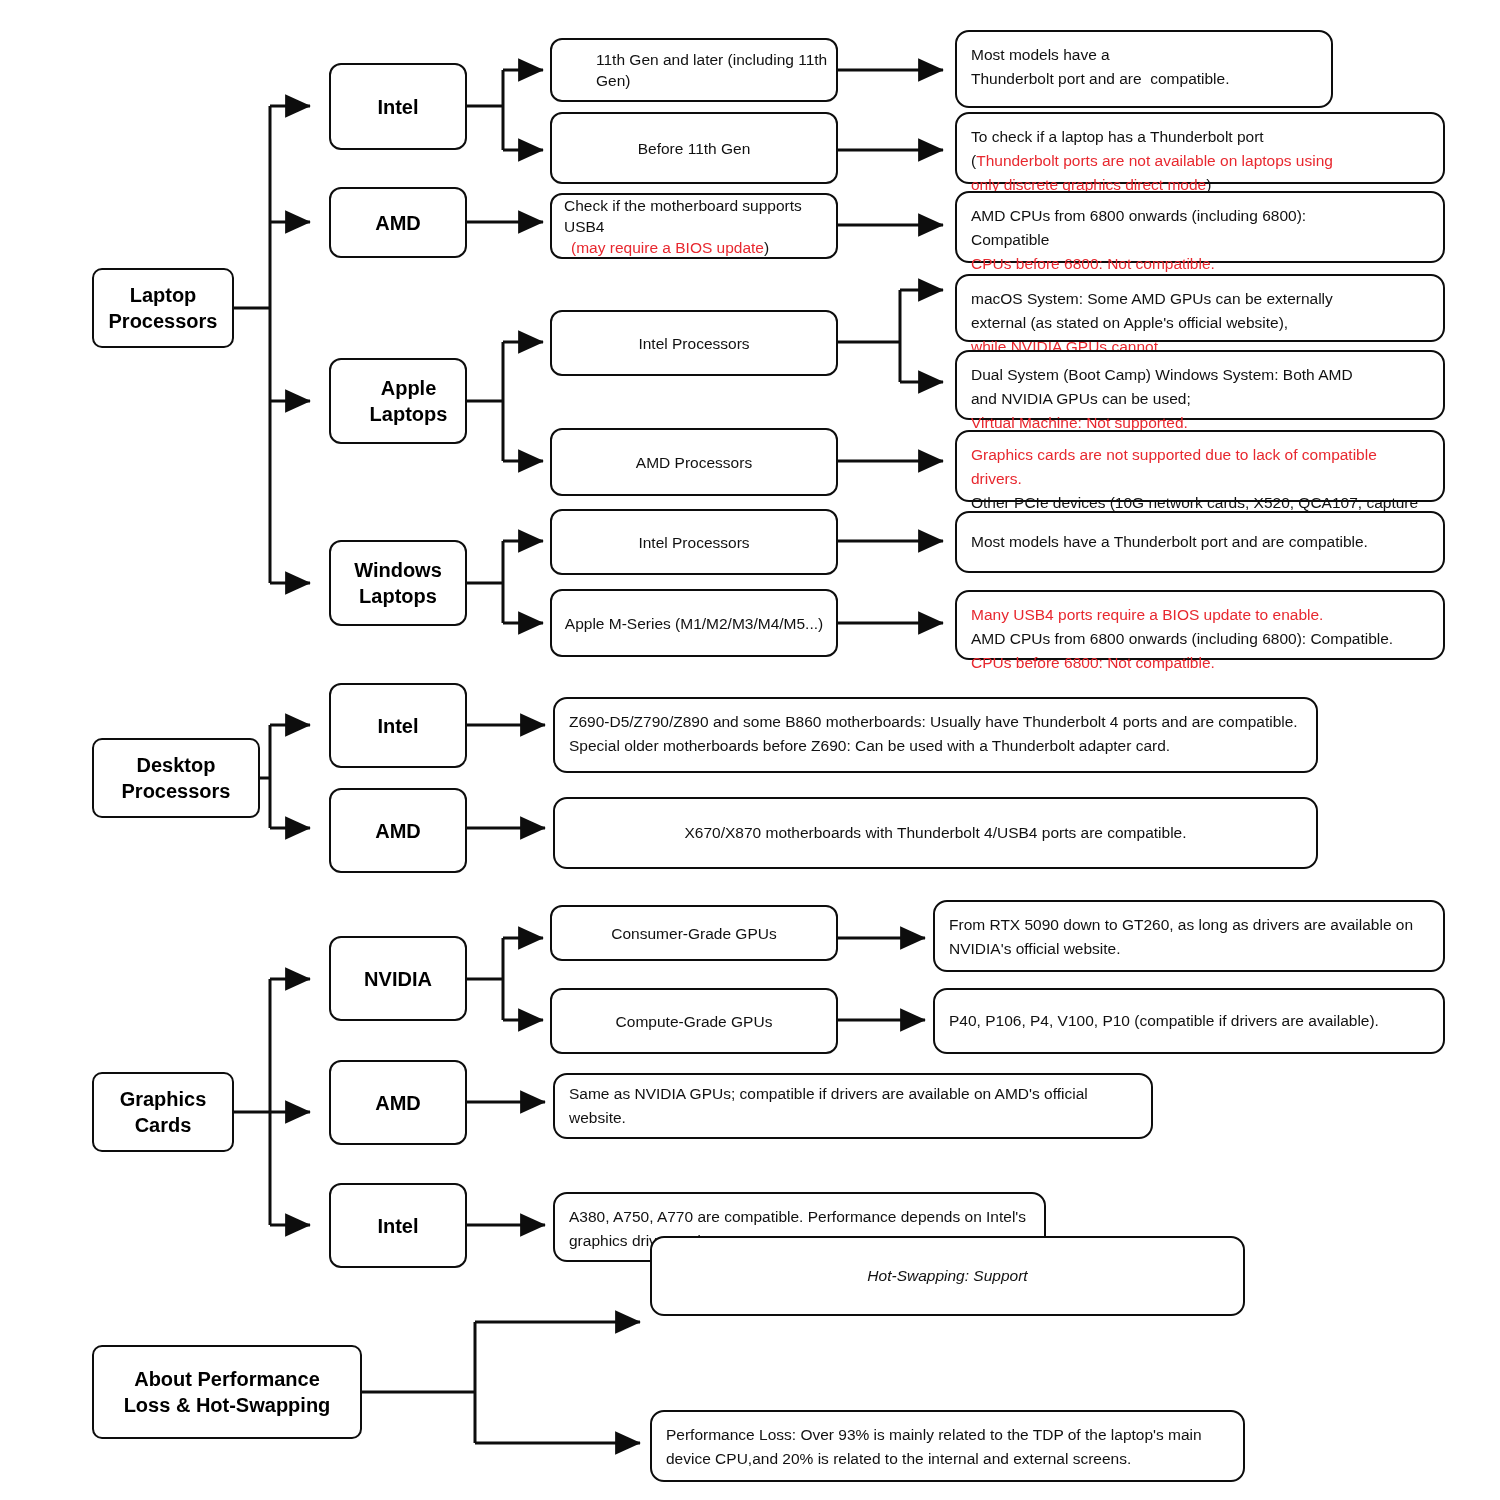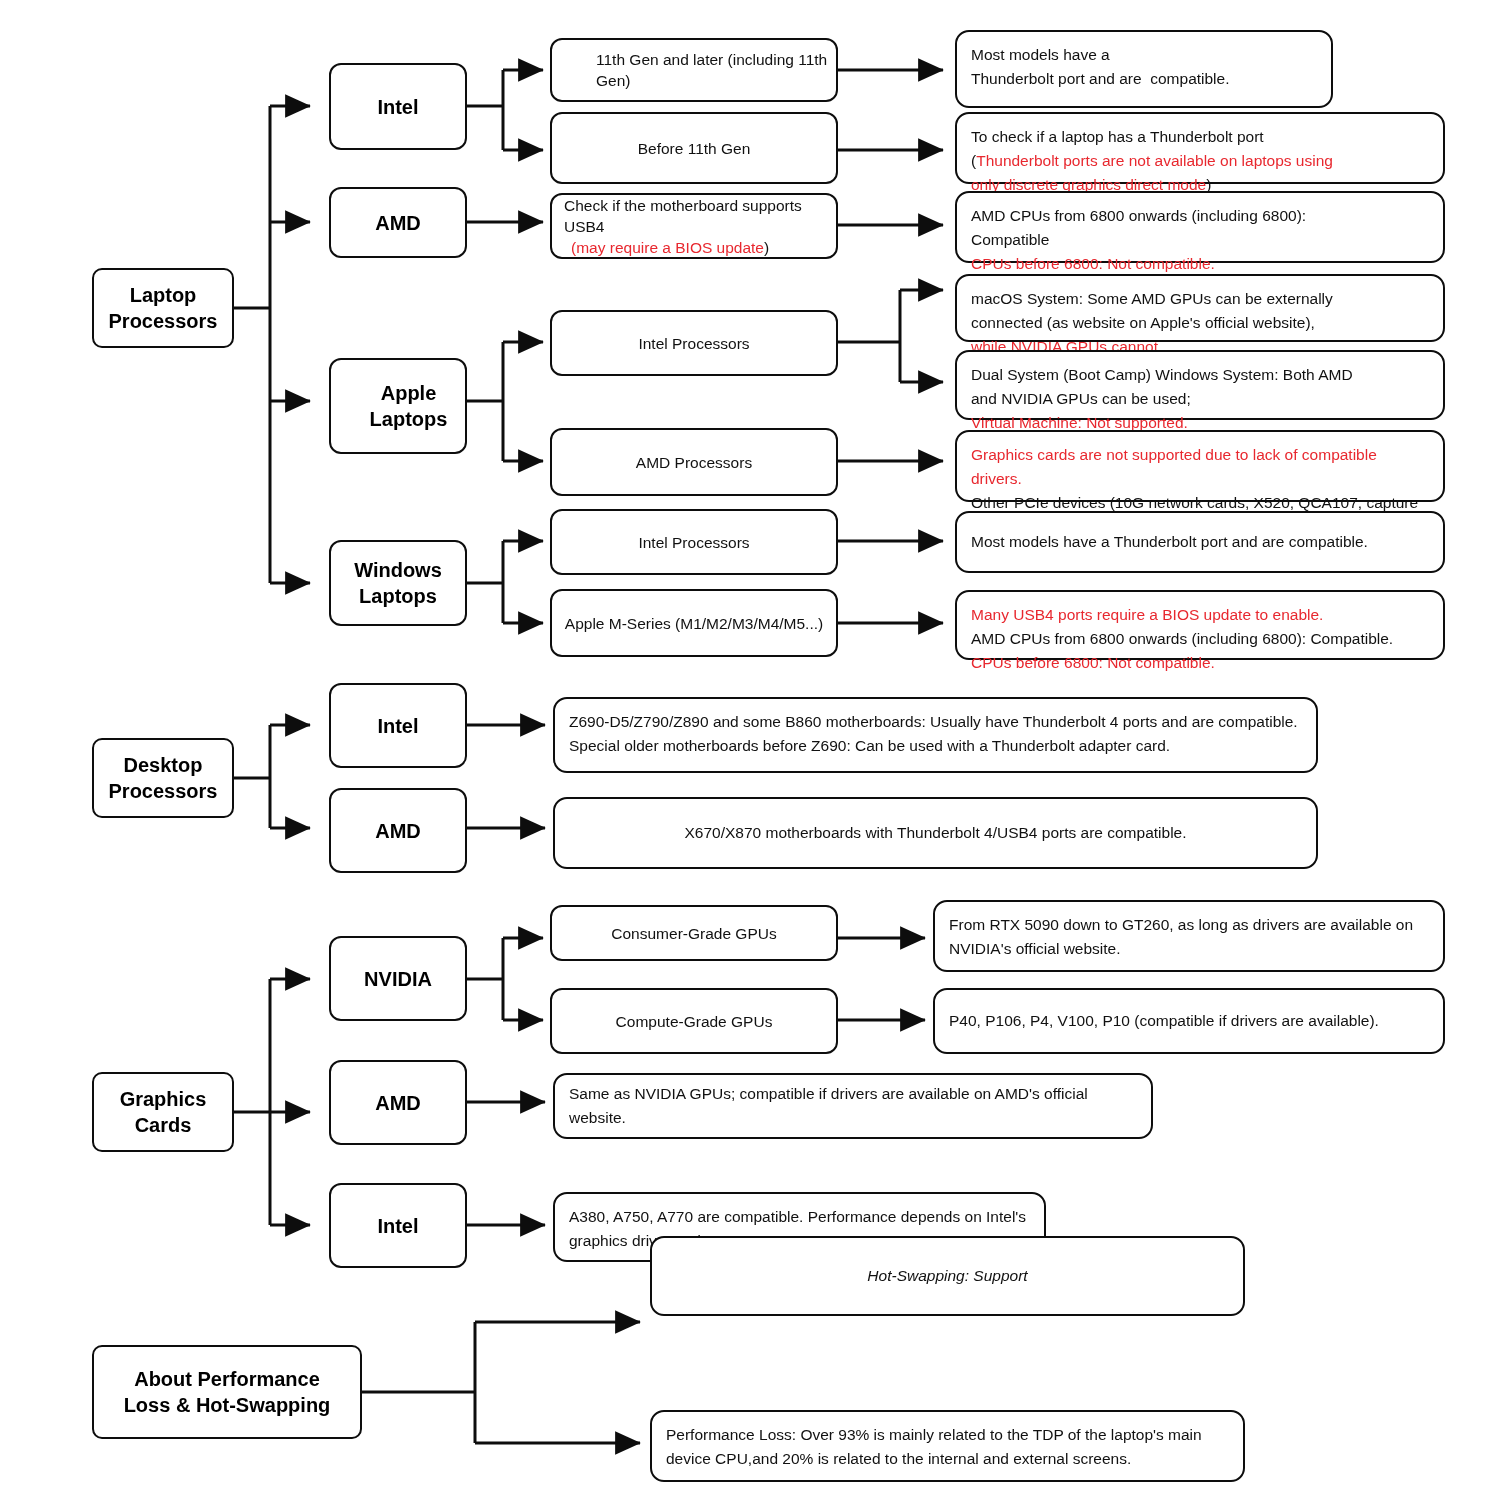--- a/index.html
+++ b/index.html
@@ -155,21 +155,21 @@
       <path d="M475,1322 H640" marker-end="url(#ah)"></path>
       <path d="M475,1443 H640" marker-end="url(#ah)"></path>
     </g>
   </svg>
 
   <div class="node root" style="left:80px;top:268px;width:142px;height:80px;">
     <div class="txt" style="white-space:pre-line;">Laptop
 Processors</div>
   </div>
 
-  <div class="node root" style="left:80px;top:738px;width:142px;height:80px;">
+  <div class="node root" style="left:80px;top:738px;width:168px;height:80px;">
     <div class="txt" style="white-space:pre-line;">Desktop
 Processors</div>
   </div>
 
   <div class="node root" style="left:80px;top:1072px;width:142px;height:80px;">
     <div class="txt" style="white-space:pre-line;">Graphics
 Cards</div>
   </div>
 
   <div class="node root" style="left:80px;top:1345px;width:270px;height:94px;">
@@ -178,21 +178,21 @@
   </div>
 
   <div class="node brand" style="left:317px;top:63px;width:138px;height:87px;">
     <div class="txt">Intel</div>
   </div>
 
   <div class="node brand" style="left:317px;top:187px;width:138px;height:71px;">
     <div class="txt">AMD</div>
   </div>
 
-  <div class="node brand" style="left:317px;top:358px;width:138px;height:96px;padding-left:21px;">
+  <div class="node brand" style="left:317px;top:358px;width:138px;height:86px;padding-left:21px;">
     <div class="txt" style="white-space:pre-line;">Apple
 Laptops</div>
   </div>
 
   <div class="node brand" style="left:317px;top:540px;width:138px;height:86px;">
     <div class="txt" style="white-space:pre-line;">Windows
 Laptops</div>
   </div>
 
   <div class="node brand" style="left:317px;top:683px;width:138px;height:85px;">
@@ -273,21 +273,21 @@
     <div class="txt">
       <span class="line k">AMD CPUs from 6800 onwards (including 6800):</span>
       <span class="line k">Compatible</span>
       <span class="line r">CPUs before 6800: Not compatible.</span>
     </div>
   </div>
 
   <div class="node leaf topalign" style="left:955px;top:274px;width:490px;height:68px;">
     <div class="txt">
       <span class="line k">macOS System: Some AMD GPUs can be externally</span>
-      <span class="line k">connected (as website on Apple's official website),</span>
+      <span class="line k">external (as stated on Apple's official website),</span>
       <span class="line r">while NVIDIA GPUs cannot.</span>
     </div>
   </div>
 
   <div class="node leaf topalign" style="left:955px;top:350px;width:490px;height:70px;">
     <div class="txt">
       <span class="line k">Dual System (Boot Camp) Windows System: Both AMD</span>
       <span class="line k">and NVIDIA GPUs can be used;</span>
       <span class="line r">Virtual Machine: Not supported.</span>
     </div>

